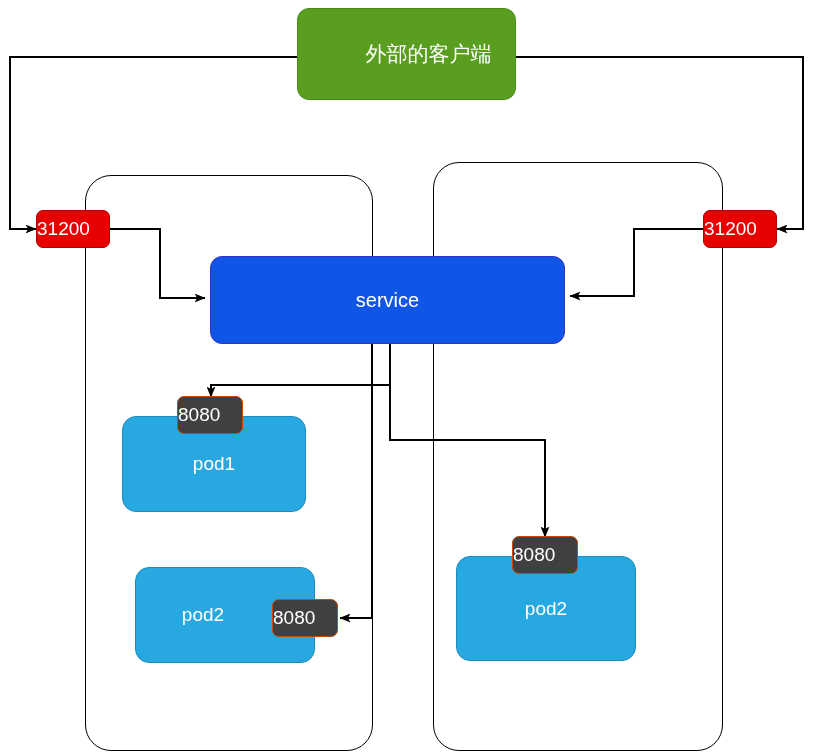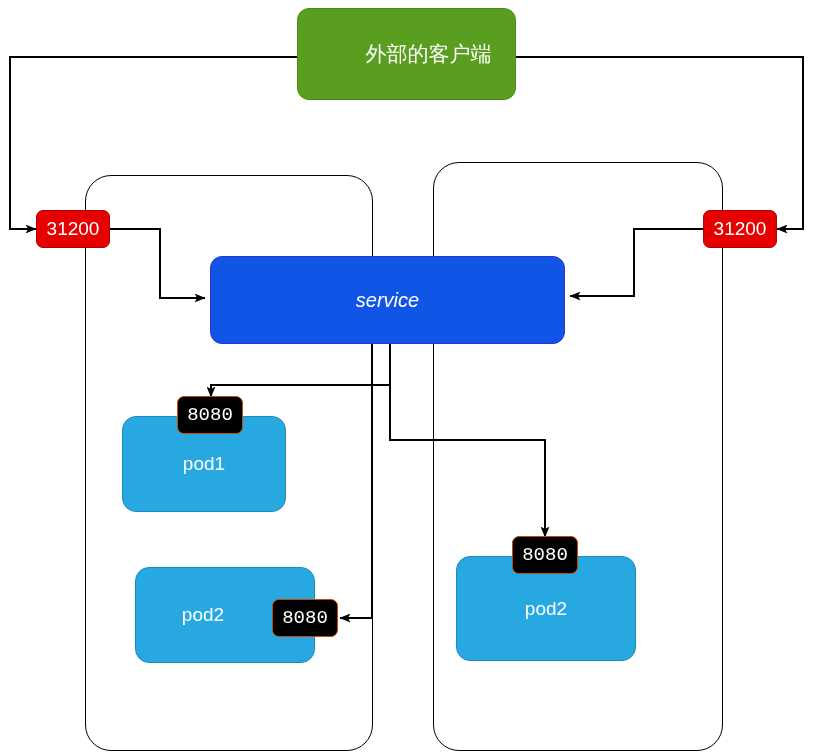--- a/index.html
+++ b/index.html
@@ -56,52 +56,50 @@
     position: absolute;
     background: #1155e6;
     border: 1.6px solid #3333cc;
     border-radius: 12px;
     box-sizing: border-box;
     display: flex;
     align-items: center;
     justify-content: center;
     color: #ffffff;
     font-size: 20px;
-    font-style: italic;
   }
   .pod-box {
     position: absolute;
     background: #28a8e0;
     border: 1.6px solid #1f8bbd;
     border-radius: 14px;
     box-sizing: border-box;
     display: flex;
     align-items: center;
     justify-content: center;
     color: #ffffff;
     font-size: 19px;
   }
   .port-badge {
     position: absolute;
     box-sizing: border-box;
     display: flex;
     align-items: center;
-    justify-content: center;
+    justify-content: flex-start;
     color: #ffffff;
     font-size: 19px;
     border-radius: 7px;
   }
   .badge-red {
     background: #e60000;
     border: 1.6px solid #b20000;
   }
   .badge-orange {
-    background: #000000;
+    background: #404040;
     border: 1.6px solid #c44a06;
-    font-family: Liberation Mono, monospace;
   }
 </style>
 </head>
 <body>
 
 <div id="canvas">
 
   <svg id="wires" viewBox="0 0 813 754" xmlns="http://www.w3.org/2000/svg">
     <defs>
       <marker id="arrow" markerWidth="11" markerHeight="9" refX="10.5" refY="4.5" orient="auto" markerUnits="userSpaceOnUse">
@@ -136,21 +134,21 @@
     <span>31200</span>
   </div>
   <div class="port-badge badge-red" style="left:703px; top:210px; width:74px; height:38px;">
     <span>31200</span>
   </div>
 
   <div class="service-box" style="left:210px; top:256px; width:355px; height:88px;">
     <span>service</span>
   </div>
 
-  <div class="pod-box" style="left:122px; top:416px; width:164px; height:96px;">
+  <div class="pod-box" style="left:122px; top:416px; width:184px; height:96px;">
     <span>pod1</span>
   </div>
   <div class="port-badge badge-orange" style="left:177px; top:396px; width:66px; height:38px;">
     <span>8080</span>
   </div>
 
   <div class="pod-box" style="left:135px; top:567px; width:180px; height:96px;">
     <span style="position:relative; left:-22px;">pod2</span>
   </div>
   <div class="port-badge badge-orange" style="left:272px; top:599px; width:66px; height:38px;">

